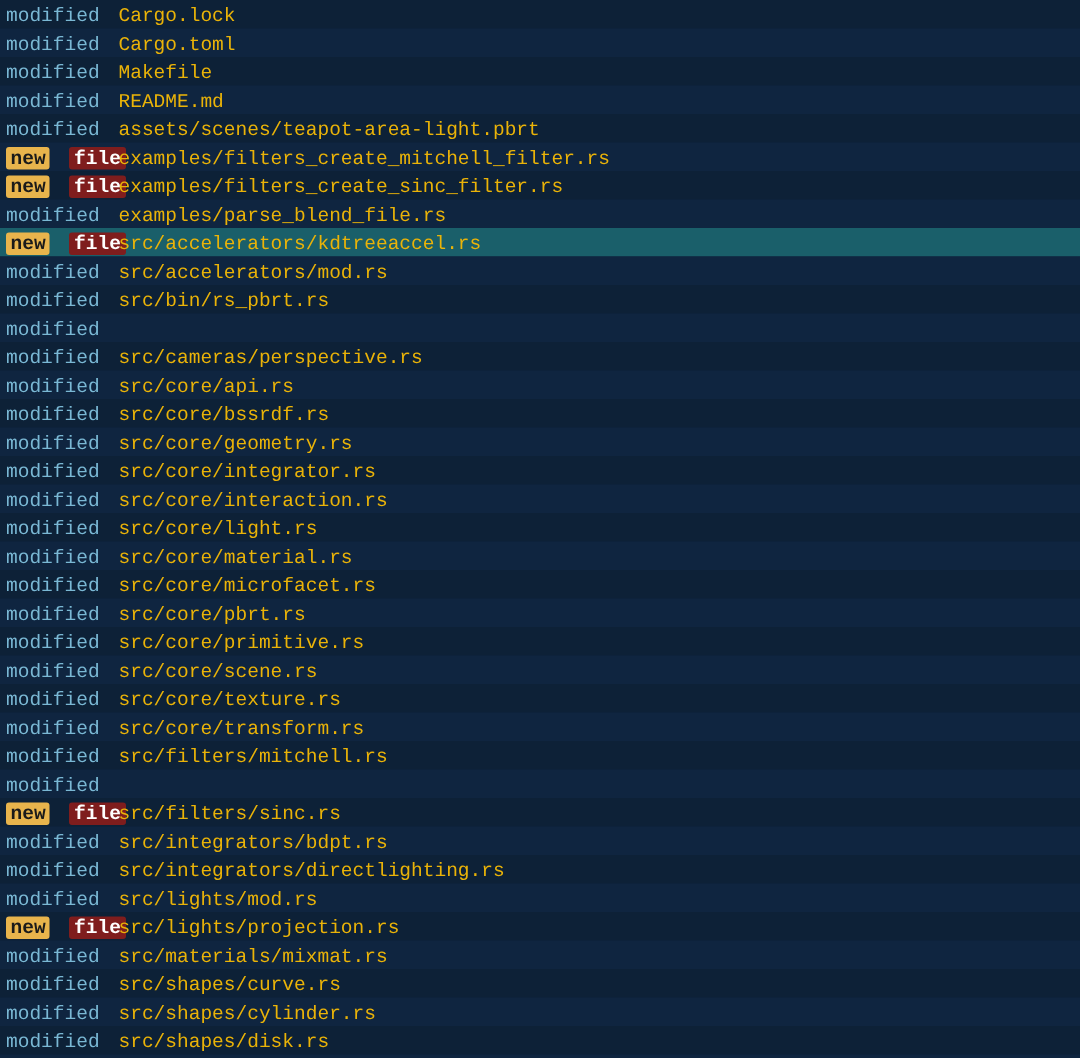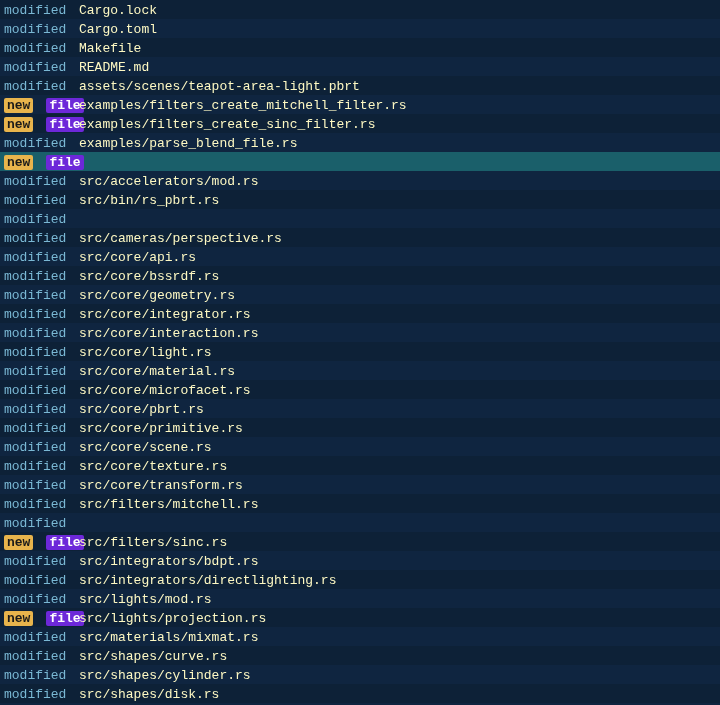--- a/index.html
+++ b/index.html
@@ -57,26 +57,26 @@
       border-radius: 2px;
       margin-right: 10px;
     }
 
     .badge-new {
       background-color: #e8b44c;
       color: #1a1a1a;
     }
 
     .badge-file {
-      background-color: #6d28d9;
+      background-color: #7f1d1d;
       color: #ffffff;
     }
 
     .filepath {
-      color: #fef9c3;
+      color: #eab308;
       font-size: 13px;
     }
 
     .status-modified {
       color: #7ab8d4;
     }
   </style>
 </head>
 <body>
 
@@ -117,20 +117,21 @@
     </div>
     <div class="file-row">
       <div class="status status-modified">modified</div>
       <span class="filepath">examples/parse_blend_file.rs</span>
     </div>
     <div class="file-row highlighted">
       <div class="status" style="display: flex; align-items: center; gap: 3px;">
         <span class="badge badge-new">new</span>
         <span class="badge badge-file">file</span>
       </div>
+      <span class="filepath">src/accelerators/kdtreeaccel.rs</span>
     </div>
     <div class="file-row">
       <div class="status status-modified">modified</div>
       <span class="filepath">src/accelerators/mod.rs</span>
     </div>
     <div class="file-row">
       <div class="status status-modified">modified</div>
       <span class="filepath">src/bin/rs_pbrt.rs</span>
     </div>
     <div class="file-row">

